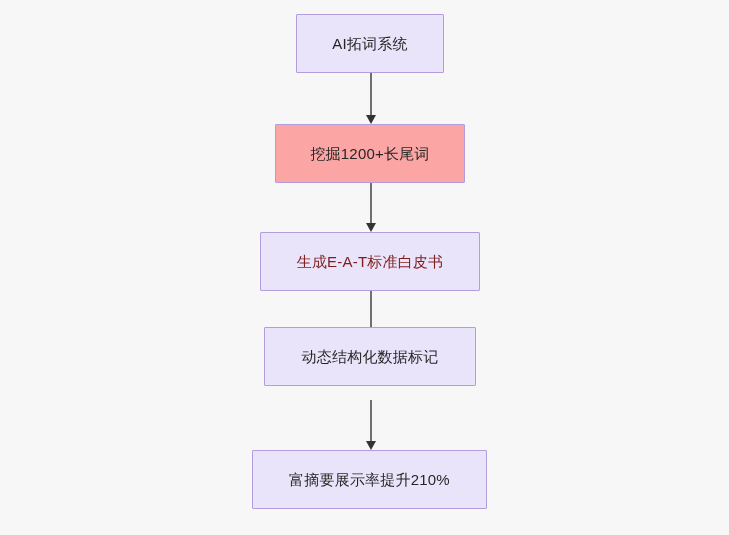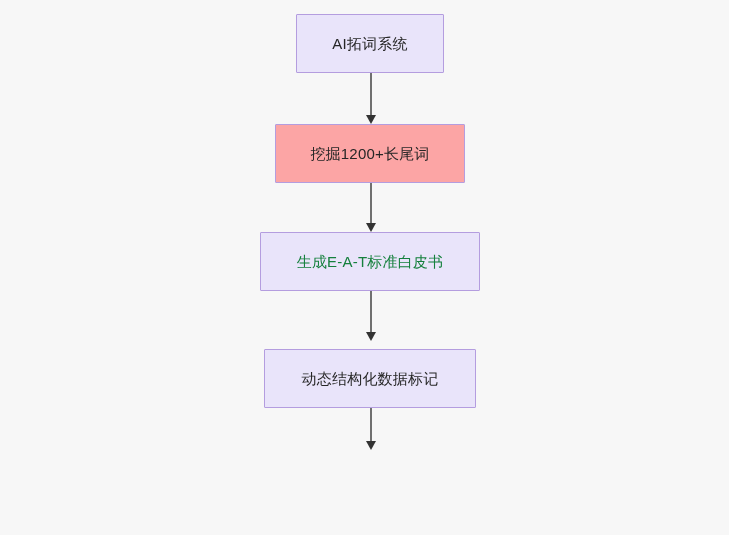--- a/index.html
+++ b/index.html
@@ -81,19 +81,22 @@
     <div class="edge-arrow" style="top: 41px; border-top-color: rgb(51, 51, 51);"></div>
   </div>
 
   <div class="node" style="left: 296px; top: 14px; width: 148px; background: rgb(233, 228, 250); border-color: rgb(180, 157, 223);">
     <span class="node-label" style="color: rgb(38, 38, 38);">AI拓词系统</span>
   </div>
   <div class="node" style="left: 275px; top: 124px; width: 190px; background: #fca5a5; border-color: rgb(180, 157, 223);">
     <span class="node-label" style="color: rgb(38, 38, 38);">挖掘1200+长尾词</span>
   </div>
   <div class="node" style="left: 260px; top: 232px; width: 220px; background: rgb(233, 228, 250); border-color: rgb(180, 157, 223);">
-    <span class="node-label" style="color: #15803d;">生成E-A-T标准白皮书</span>
+    <span class="node-label" style="color: #7f1d1d;">生成E-A-T标准白皮书</span>
   </div>
-  <div class="node" style="left: 264px; top: 349px; width: 212px; background: rgb(233, 228, 250); border-color: rgb(180, 157, 223);">
+  <div class="node" style="left: 264px; top: 327px; width: 212px; background: rgb(233, 228, 250); border-color: rgb(180, 157, 223);">
     <span class="node-label" style="color: rgb(38, 38, 38);">动态结构化数据标记</span>
+  </div>
+  <div class="node" style="left: 252px; top: 450px; width: 235px; background: rgb(233, 228, 250); border-color: rgb(180, 157, 223);">
+    <span class="node-label" style="color: rgb(38, 38, 38);">富摘要展示率提升210%</span>
   </div>
 
 </div>
 
 </body></html>

